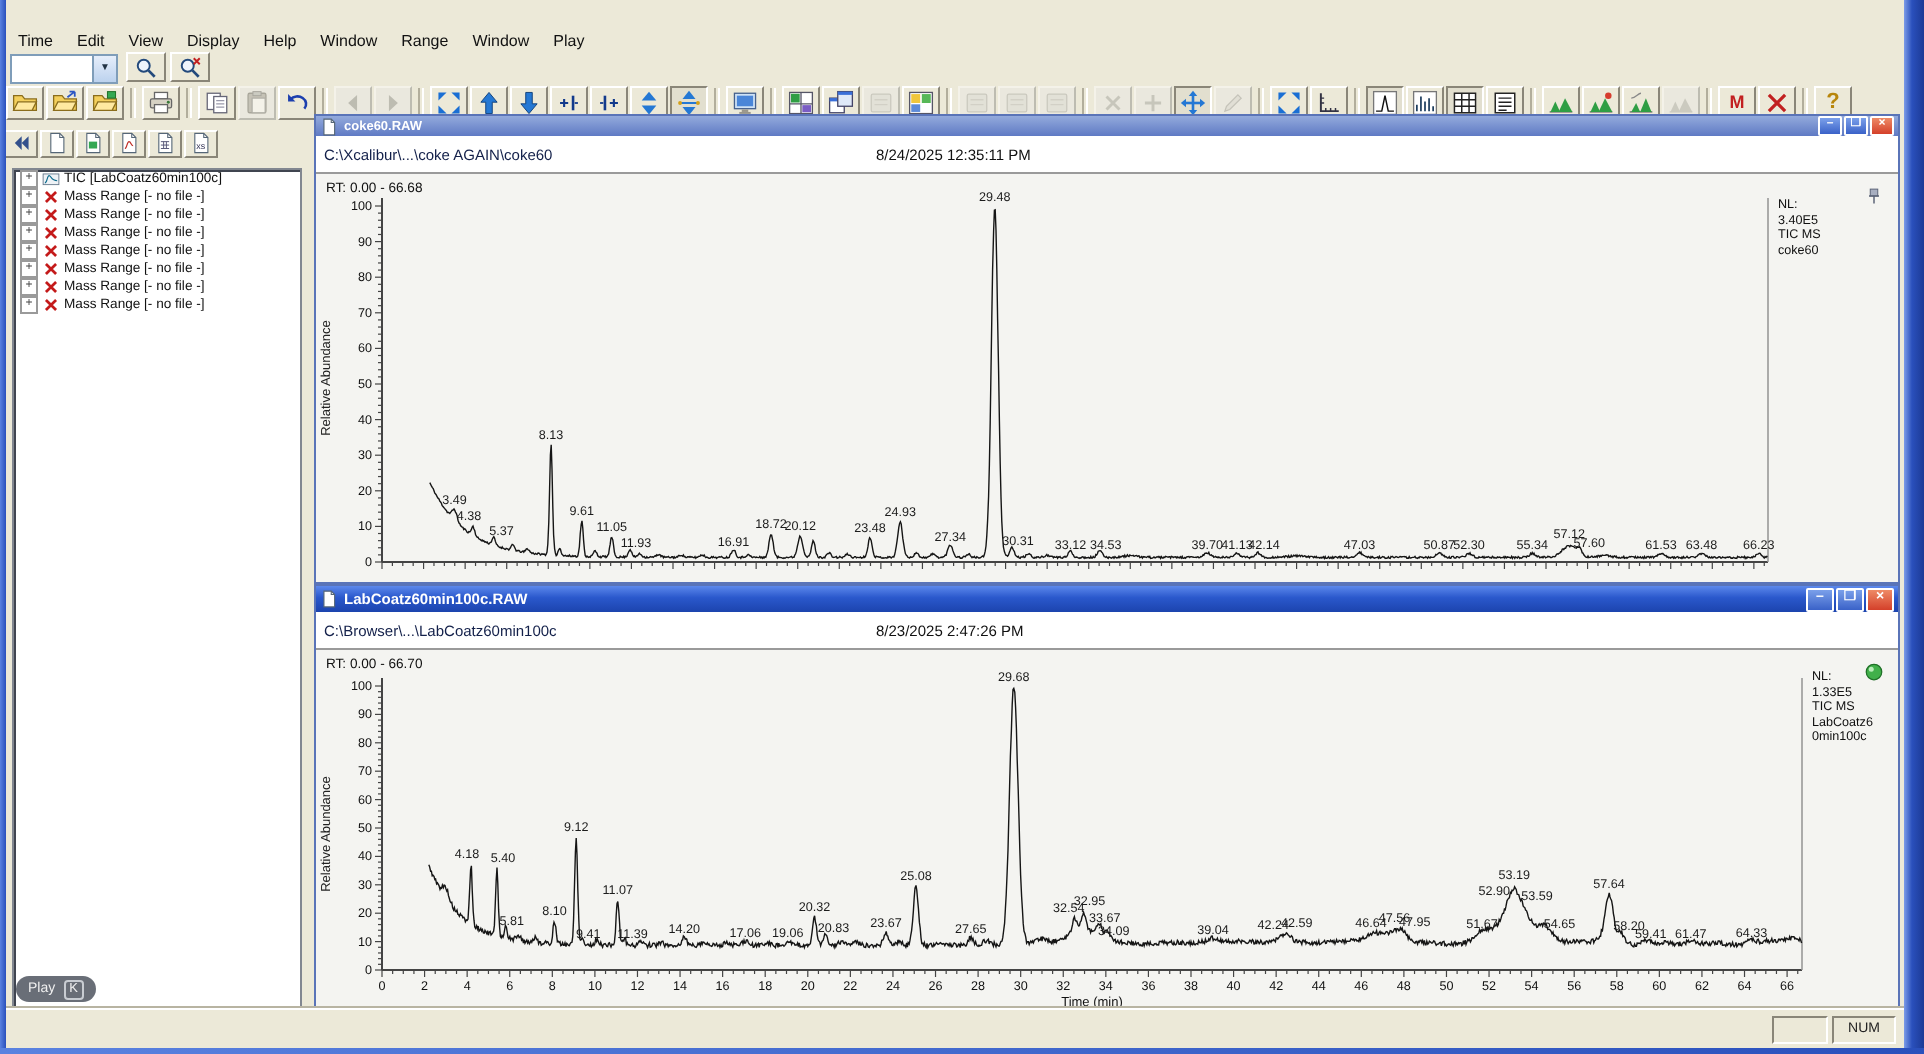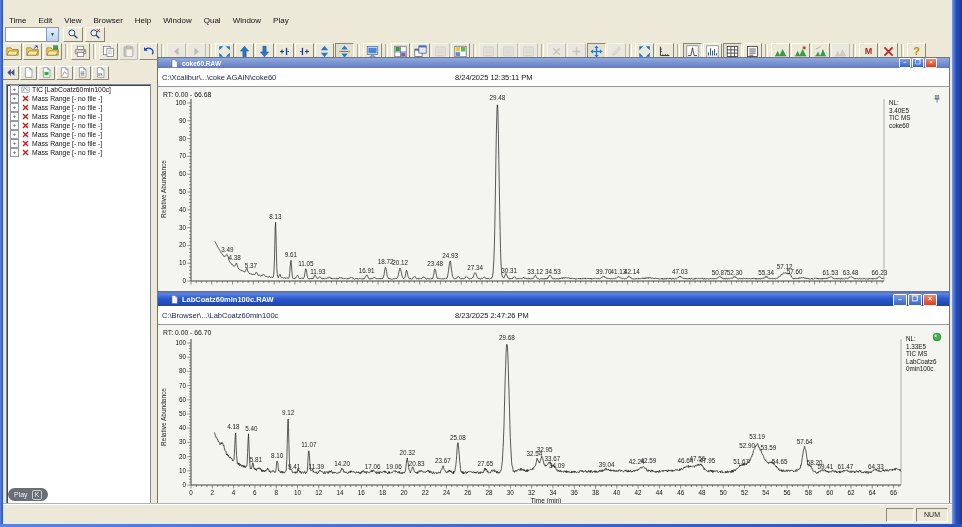--- a/index.html
+++ b/index.html
@@ -51,32 +51,32 @@
   #treebox{position:absolute;left:6px;top:84px;width:143px;height:421px;background:#fff;
     border:1px solid #828790;box-shadow:inset 1px 1px 0 #404550;overflow:hidden;font-size:6.8px;color:#111;}
   .trow{display:flex;align-items:center;height:9px;padding:0 0 0 3px;white-space:nowrap;}
   .texp{width:7px;height:7px;border:1px solid #9a9a9a;background:#fff;font-size:6px;line-height:6px;text-align:center;color:#444;margin-right:2px;flex:0 0 auto;box-sizing:content-box;}
   .tico{width:9px;height:9px;margin-right:2px;flex:0 0 auto;}
   .tico svg{width:9px;height:9px;display:block;}
   
   .win{position:absolute;left:157px;width:793px;background:#fff;border:1px solid #5a74b8;box-sizing:border-box;z-index:10;}
   #win1{top:57px;height:235px;}
   #win2{top:292px;height:213px;z-index:20;}
-  .wtitle{position:relative;color:#fff;font-weight:bold;display:flex;align-items:center;padding:0 12px;overflow:hidden;}
+  .wtitle{position:relative;color:#fff;font-weight:bold;display:flex;align-items:center;padding:0 2px;overflow:hidden;}
   #win1 .wtitle{height:10px;font-size:6.5px;background:linear-gradient(180deg,#93aadc,#5f7ac4);}
   #win2 .wtitle{height:13px;font-size:7.5px;background:linear-gradient(180deg,#5c88ec 0%,#2a58cc 45%,#1c44ae 100%);}
   .wtitle .wicon{width:9px;height:9px;margin-right:3px;flex:0 0 auto;}
   .wtitle .wt{flex:1;white-space:nowrap;overflow:hidden;}
   .wbtn{width:12px;height:10px;margin-left:1px;border:1px solid #fff;border-radius:1px;font-size:7px;line-height:8px;
     text-align:center;color:#fff;background:linear-gradient(180deg,#7ba0ea,#3a62c8);flex:0 0 auto;}
   .wbtn.close{background:linear-gradient(180deg,#ee8a66,#d4402a);}
   #win1 .wbtn{width:10px;height:8px;font-size:6px;line-height:6px;}
   .whead{position:relative;height:18px;background:#fff;border-bottom:1px solid #9a9a9a;font-size:7.5px;color:#13204a;}
   .whead .path{position:absolute;left:4px;top:5px;white-space:nowrap;}
-  .whead .dt{position:absolute;left:297px;top:5px;color:#101010;text-align:right;}
+  .whead .dt{position:absolute;left:280px;top:5px;color:#101010;text-align:right;}
   .chartcell{position:absolute;left:0;right:0;bottom:0;background:#f4f4f1;}
   #win1 .chartcell{top:29px;}
   #win2 .chartcell{top:32px;}
   .rt{position:absolute;left:5px;top:4px;font-size:6.8px;color:#101010;}
   .ylab{position:absolute;left:2px;width:120px;text-align:center;font-size:6.5px;color:#222;
         transform:rotate(-90deg);transform-origin:0 0;}
   #win1 .ylab{top:162px;}
   #win2 .ylab{top:152px;}
   .nl{position:absolute;font-size:6.3px;line-height:7.5px;color:#101010;white-space:nowrap;}
   #win1 .nl{left:731px;top:12px;}
@@ -96,21 +96,21 @@
 </style>
 </head>
 <body>
 
 <div id="app">
   <div class="frame" id="frameL"></div>
   <div class="frame" id="frameR"></div>
   <div class="frame" id="frameB"></div>
 
 
-  <div id="menubar"><span>Time</span><span>Edit</span><span>View</span><span>Browser</span><span>Help</span><span>Window</span><span>Qual</span><span>Window</span><span>Play</span></div>
+  <div id="menubar"><span>Time</span><span>Edit</span><span>View</span><span>Display</span><span>Help</span><span>Window</span><span>Range</span><span>Window</span><span>Play</span></div>
 
   <div id="row2">
     <span id="combo">
         <span class="arrow">▼</span>
       </span>
     <span id="findbtns"><span class="b3">
           <span style="display: inline-flex; align-items: center;">
             <svg viewBox="0 0 16 16">
               <circle cx="6.5" cy="6.5" r="4" fill="#eef4fb" stroke="#234a7c" stroke-width="1.3"></circle>
               <path d="M9.6 9.6l4.2 4.2" stroke="#234a7c" stroke-width="1.8"></path>

